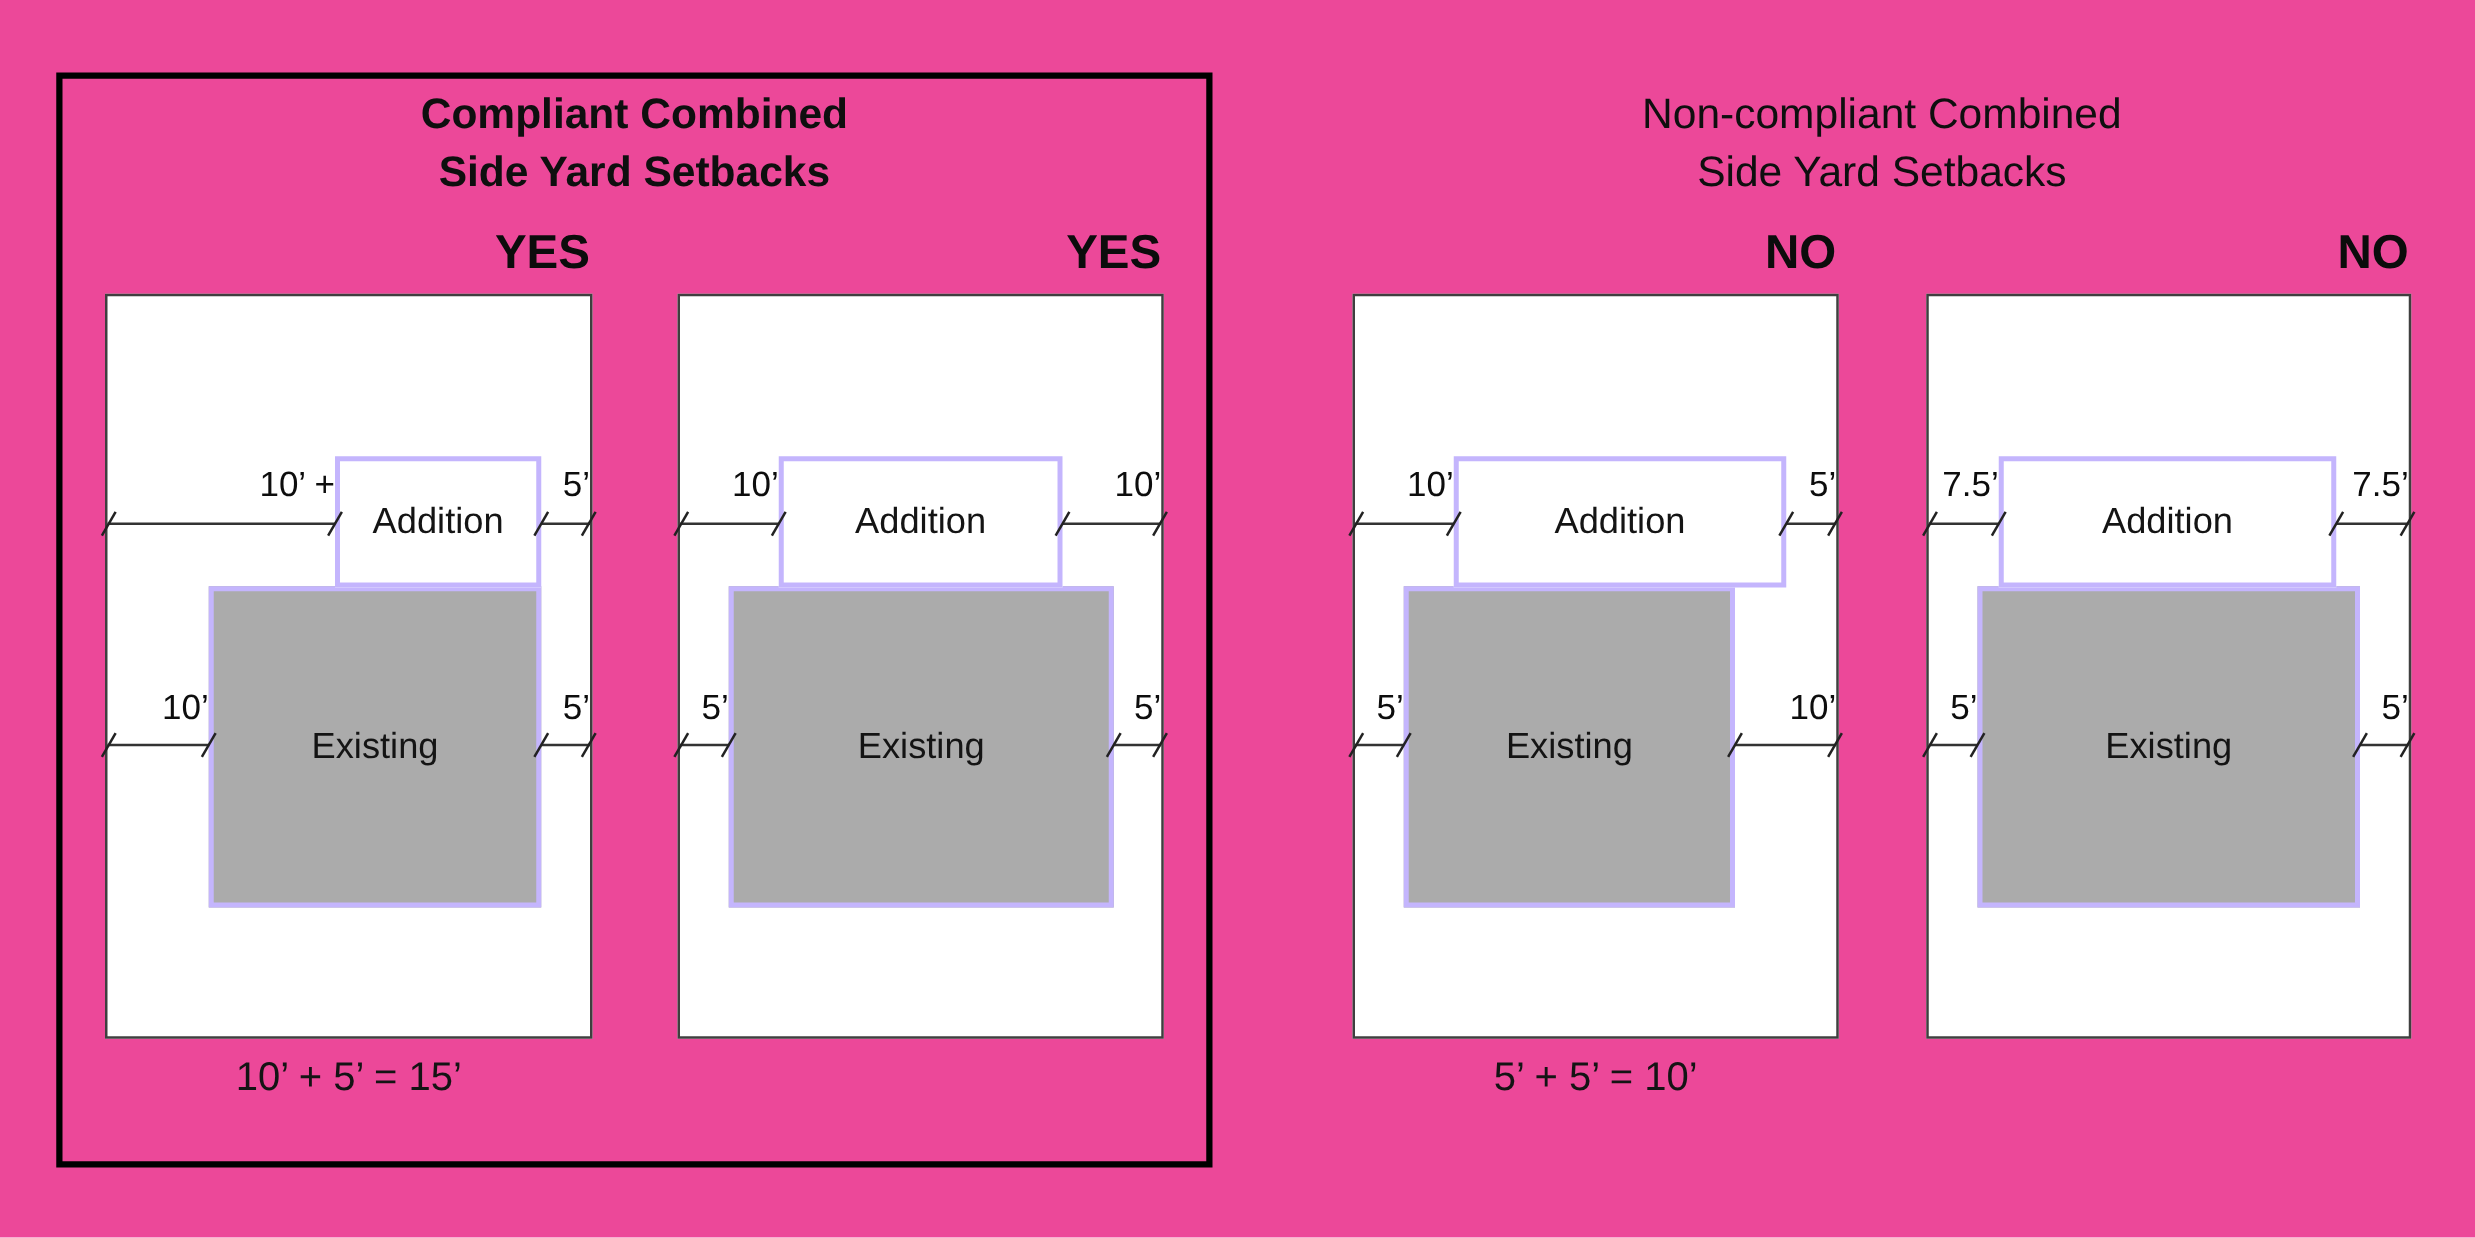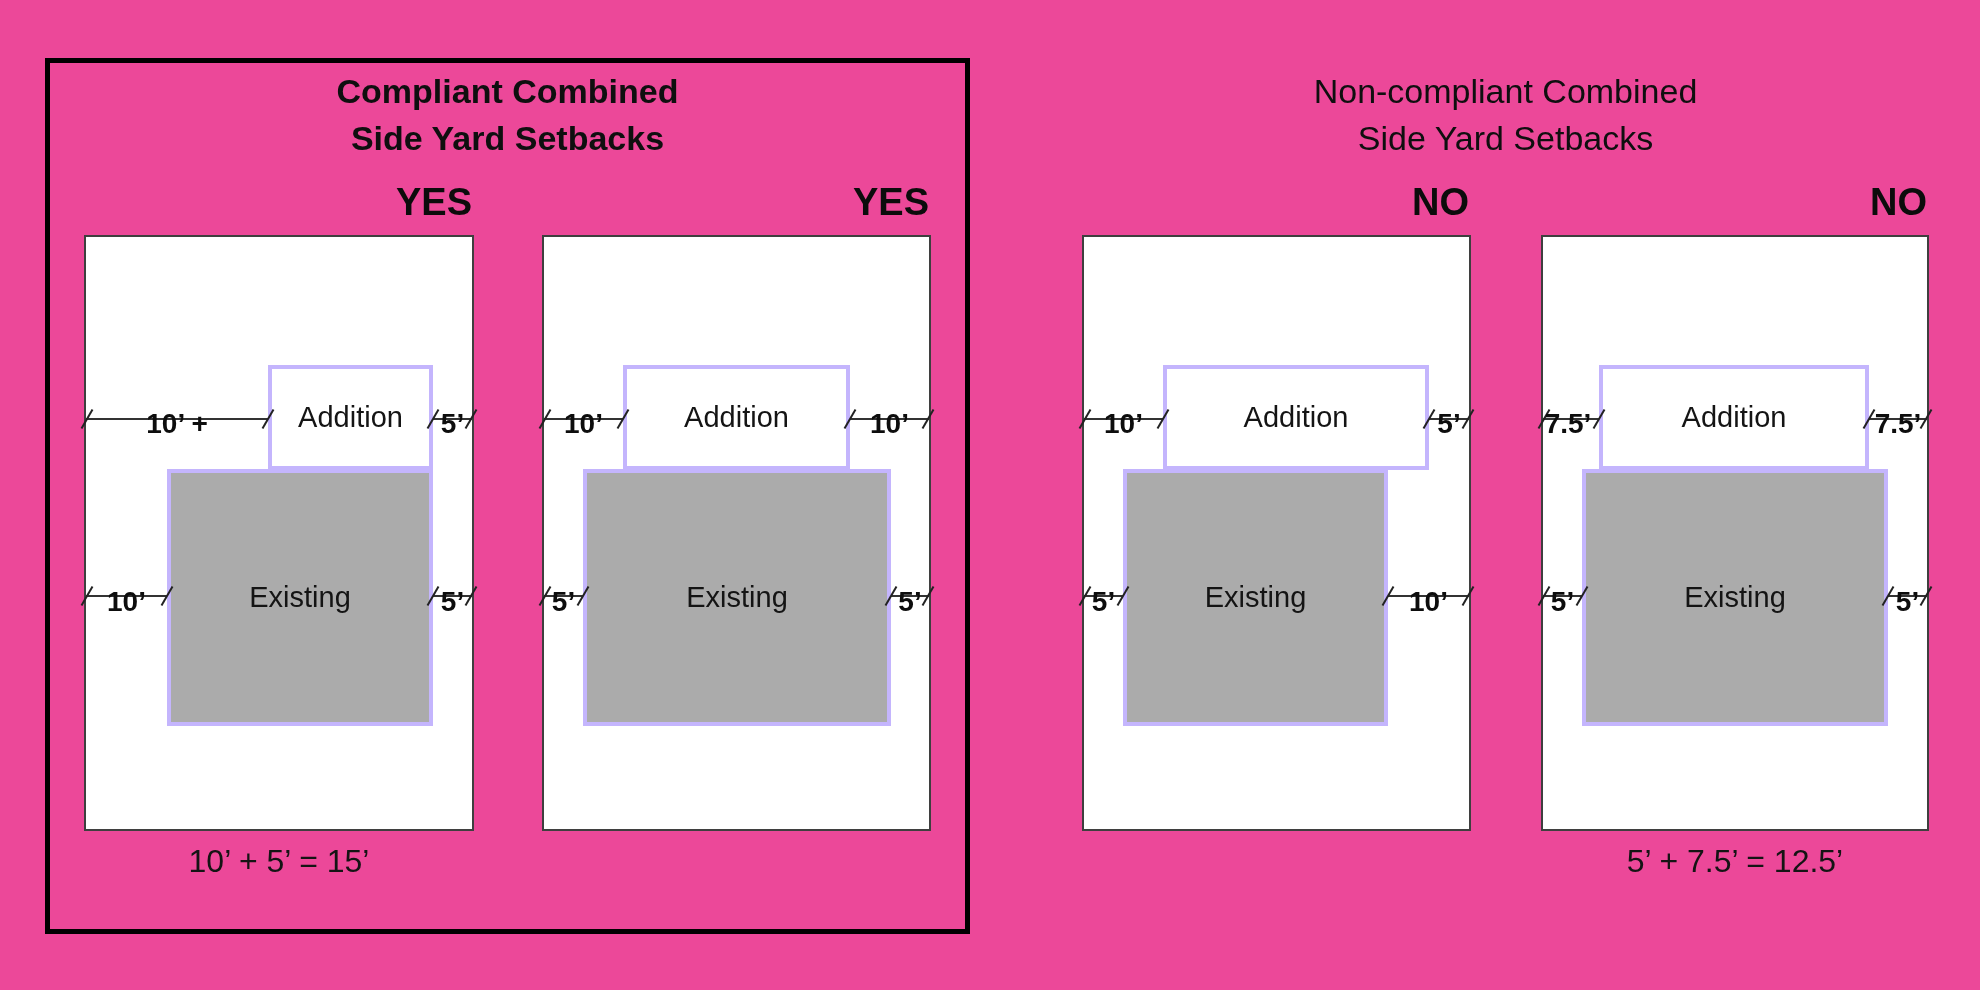--- a/index.html
+++ b/index.html
@@ -61,26 +61,25 @@
   }
   .t{
     position:absolute;
     width:2px;height:22px;background:#222;
     transform:translate(-50%,-50%) rotate(30deg);
     z-index:5;
   }
   .dlabel{
     position:absolute;
     height:36px;line-height:36px;
-    text-align:center;
-    font-size:28px;font-weight:bold;
+    text-align:right;
+    font-size:28px;font-weight:normal;
     color:#0d0d0d;
     white-space:nowrap;
     z-index:6;
-    margin-top:36px;
   }
   .equation{
     position:absolute;
     left:0;width:100%;
     top:606px;
     text-align:center;
     font-size:32px;line-height:36px;
     color:#141414;
     white-space:nowrap;
   }
@@ -186,20 +185,21 @@
     <div class="t" style="left:1px;top:359px;"></div>
     <div class="t" style="left:39px;top:359px;"></div>
     <div class="t" style="left:304px;top:359px;"></div>
     <div class="t" style="left:384px;top:359px;"></div>
 
     <span class="dlabel" style="left:0;width:79px;top:133px;">10’</span>
     <span class="dlabel" style="left:345px;width:40px;top:133px;">5’</span>
     <span class="dlabel" style="left:0;width:39px;top:311px;">5’</span>
     <span class="dlabel" style="left:304px;width:81px;top:311px;">10’</span>
 
+    <div class="equation">5’ + 5’ = 10’</div>
   </div>
 
   <div class="lot" style="left:1541px;top:235px;width:388px;height:596px;">
     <div class="verdict">NO</div>
 
     <div class="bldg existing" style="left:39px;top:232px;width:306px;height:257px;">
       <span class="bldg-label">Existing</span>
     </div>
     <div class="bldg addition" style="left:56px;top:128px;width:270px;height:105px;">
       <span class="bldg-label">Addition</span>
@@ -217,16 +217,15 @@
     <div class="t" style="left:1px;top:359px;"></div>
     <div class="t" style="left:39px;top:359px;"></div>
     <div class="t" style="left:345px;top:359px;"></div>
     <div class="t" style="left:383px;top:359px;"></div>
 
     <span class="dlabel" style="left:-6px;width:62px;top:133px;">7.5’</span>
     <span class="dlabel" style="left:326px;width:58px;top:133px;">7.5’</span>
     <span class="dlabel" style="left:0;width:39px;top:311px;">5’</span>
     <span class="dlabel" style="left:345px;width:39px;top:311px;">5’</span>
 
-    <div class="equation">5’ + 7.5’ = 12.5’</div>
   </div>
 
 </div>
 
 </body></html>

